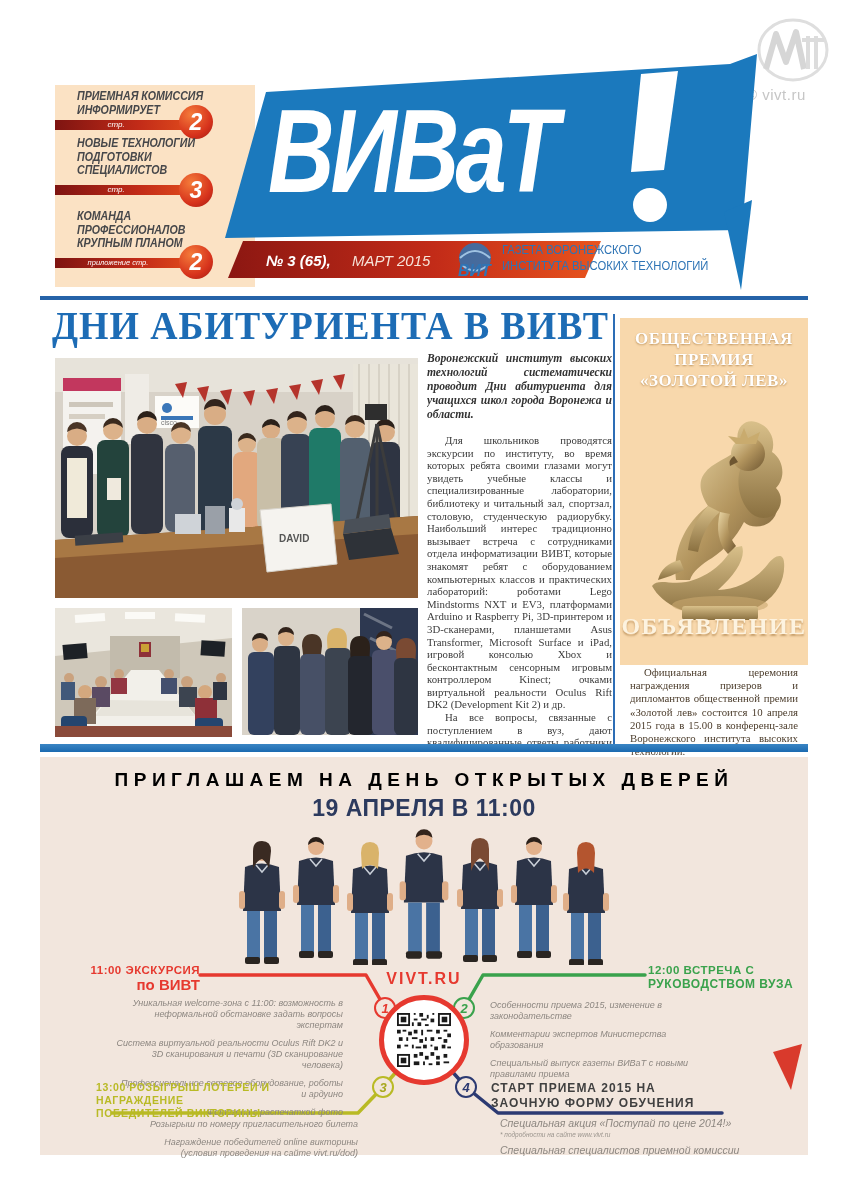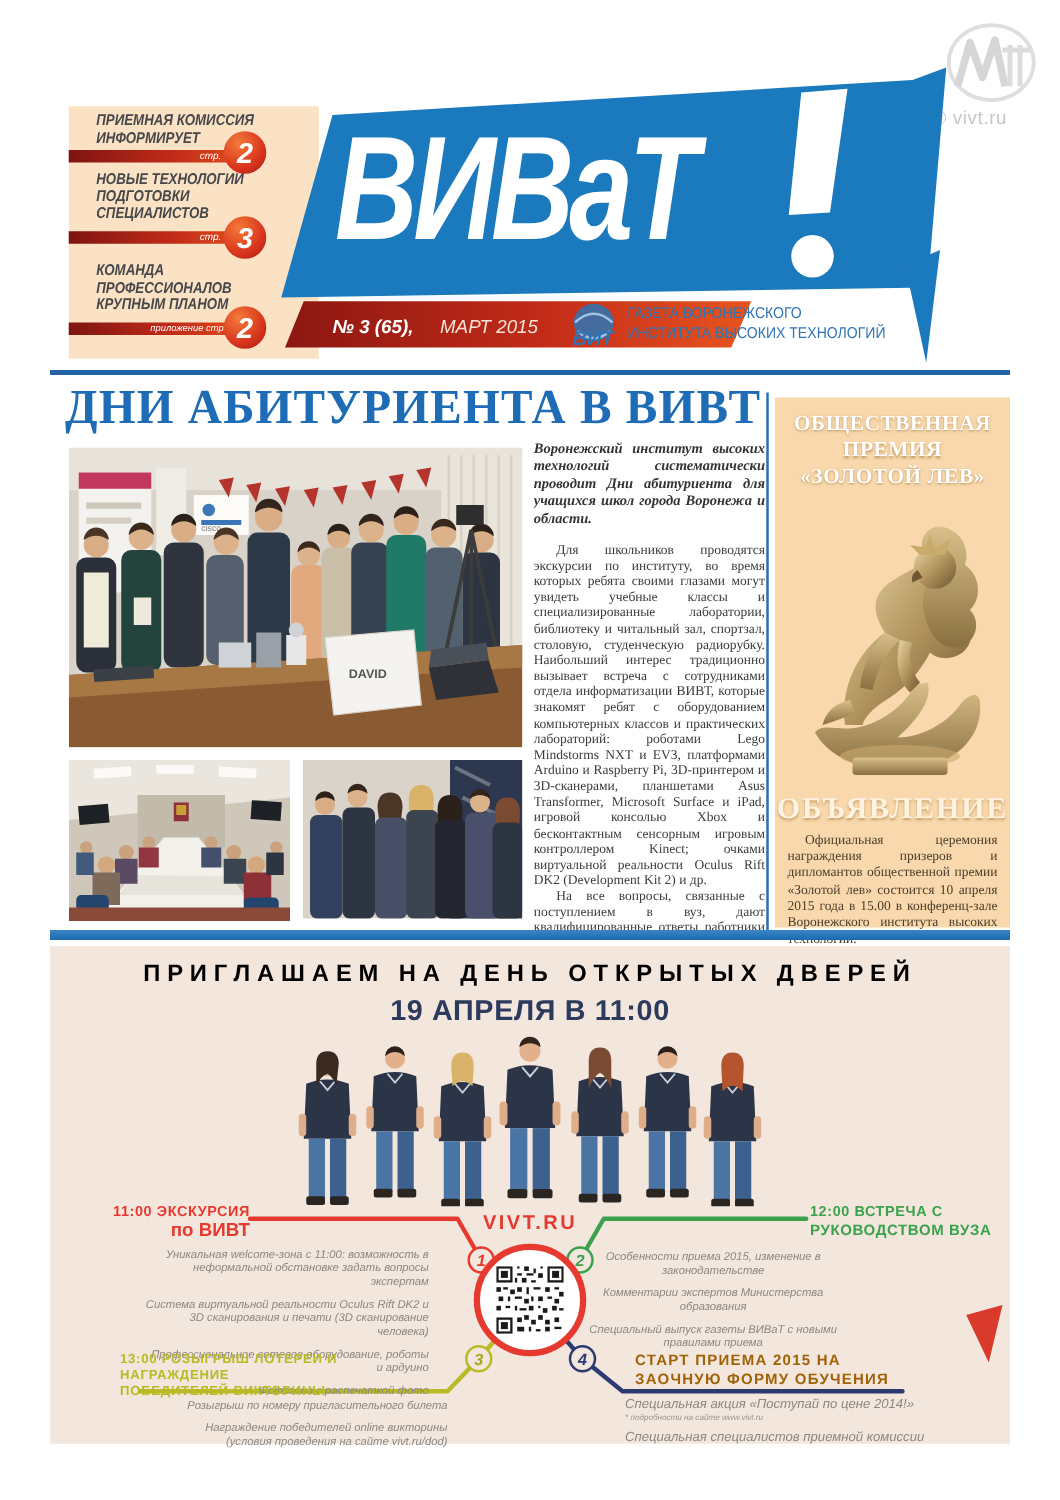--- a/index.html
+++ b/index.html
@@ -9,21 +9,21 @@
 
   
   .wm-credit{left:746px;top:86px;font-size:15px;color:#c6c6c6;letter-spacing:.5px;}
 
   
   .teaser-panel{left:55px;top:85px;width:200px;height:202px;background:#fbe2c4;}
   .teaser-title{left:22px;width:158px;font-weight:bold;font-style:italic;font-size:12.5px;
       line-height:13.5px;color:#46474a;transform:scaleX(.85);transform-origin:left top;}
   .teaser-bar{left:0;height:10px;width:152px;
       background:linear-gradient(90deg,#7e1411,#c22b18 55%,#e8541e);
-      color:#fff;font-size:8px;font-style:italic;text-align:right;line-height:10px;
+      color:#fff;font-size:8px;font-style:italic;text-align:center;line-height:10px;
       box-sizing:border-box;padding-right:30px;}
   .teaser-circle{width:34px;height:34px;border-radius:50%;
       background:radial-gradient(circle at 35% 28%,#f47b3a,#d7331c 62%,#a01a12);
       color:#fff;font-weight:bold;font-style:italic;font-size:23px;
       display:flex;align-items:center;justify-content:center;}
 
   
   .masthead-svg{left:0;top:0;}
   .masthead-title{left:268px;top:96px;font-size:118px;line-height:110px;font-weight:bold;
       font-style:italic;color:#fff;letter-spacing:-5px;transform:scaleX(.78);
@@ -38,25 +38,25 @@
       transform:scaleX(.97);transform-origin:left top;}
   .v-divider{left:613px;top:314px;width:2px;height:430px;background:#2d6db5;}
   .photo{overflow:hidden;}
   .photo svg{display:block;}
   .text-col{left:427px;top:352px;width:185px;height:394px;overflow:hidden;
       font-family:"Liberation Serif",serif;color:#3c3c3c;text-align:justify;}
   .lead{font-weight:bold;font-style:italic;font-size:11.6px;line-height:14px;color:#333;margin:0 0 12px;}
   .text-col p.body{font-size:10.8px;line-height:12.6px;margin:0;text-indent:18px;}
 
   
-  .sidebar-box{left:620px;top:318px;width:188px;height:424px;background:#f8d8ac;}
+  .sidebar-box{left:620px;top:318px;width:188px;height:347px;background:#f8d8ac;}
   .award-title{left:0;top:10px;width:100%;text-align:center;font-family:"Liberation Serif",serif;
       font-weight:bold;font-size:17px;line-height:21px;color:#fff;letter-spacing:.5px;
       text-shadow:0 1px 2px rgba(150,100,40,.6);}
-  .annc-head{left:0;top:316px;width:100%;text-align:center;font-family:"Liberation Serif",serif;
+  .annc-head{left:0;top:295px;width:100%;text-align:center;font-family:"Liberation Serif",serif;
       font-weight:bold;font-size:24px;color:#fdf3e0;letter-spacing:1.5px;
       text-shadow:0 2px 2px rgba(150,100,40,.5);}
   .annc-body{left:10px;top:348px;width:168px;font-family:"Liberation Serif",serif;
       font-size:10.8px;line-height:13.2px;color:#4c3d2c;text-align:justify;text-indent:14px;}
 
   .blue-bar{left:40px;top:744px;width:768px;height:8px;background:linear-gradient(#3a85c4,#1b6ab0);}
 
   
   .openday{left:40px;top:757px;width:768px;height:398px;background:#f2e6dd;}
   .od-title{top:12px;left:0;width:100%;text-align:center;font-size:19px;font-weight:bold;
@@ -74,25 +74,25 @@
   .nc3{left:332px;top:319px;border:2.5px solid #b9ba25;color:#a8a81f;}
   .nc4{left:415px;top:319px;border:2.5px solid #2c3a72;color:#2c3a72;}
 
   .it-l1{font-size:11.5px;font-weight:bold;letter-spacing:.5px;line-height:14px;}
   .it-l2big{font-size:15px;font-weight:bold;line-height:16px;}
   .it1-title{left:28px;top:206px;width:132px;text-align:right;color:#e6392f;}
   .it2-title{left:608px;top:206px;width:158px;text-align:left;color:#3aa24c;}
   .it2-title .it-l2{font-size:12px;font-weight:bold;letter-spacing:.5px;line-height:14px;}
   .it3-title{left:56px;top:324px;width:262px;text-align:left;color:#b9ba25;
       font-size:10.5px;font-weight:bold;line-height:13px;letter-spacing:.6px;}
-  .it4-title{left:468px;top:324px;width:262px;color:#a16207;font-size:12px;font-weight:bold;
+  .it4-title{left:451px;top:324px;width:262px;color:#404040;font-size:12px;font-weight:bold;
       line-height:14.5px;letter-spacing:1px;}
   .pts{position:absolute;}
   .it1-points{left:75px;top:241px;width:228px;text-align:right;}
-  .it2-points{left:428px;top:243px;width:205px;text-align:center;}
+  .it2-points{left:450px;top:243px;width:205px;text-align:left;}
   .it3-points{left:90px;top:362px;width:228px;text-align:right;}
   .it4-points{left:460px;top:360px;width:250px;text-align:left;}
   .pt{font-size:9px;font-style:italic;color:#8d8781;line-height:11px;margin:0 0 7px;}
   .pt-big{font-size:10.5px;font-style:italic;color:#8d8781;line-height:12px;margin:0 0 2px;}
   .pt-note{font-size:6.5px;font-style:italic;color:#9a948d;margin:0 0 6px;}
 </style>
 </head>
 <body>
 
 <div class="page">

